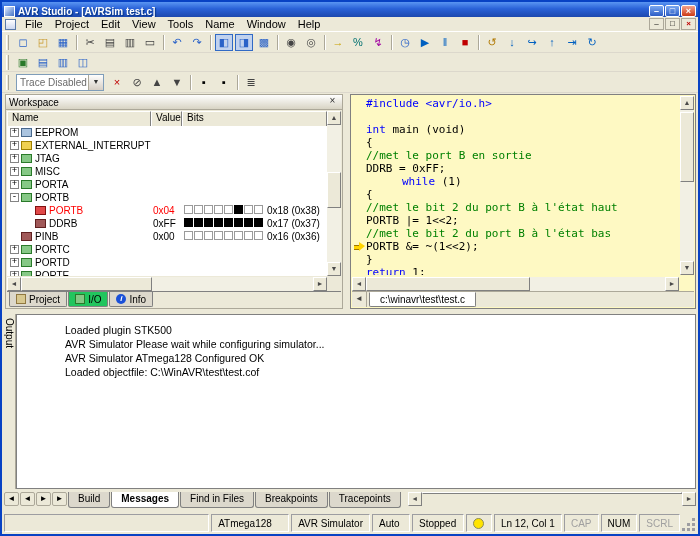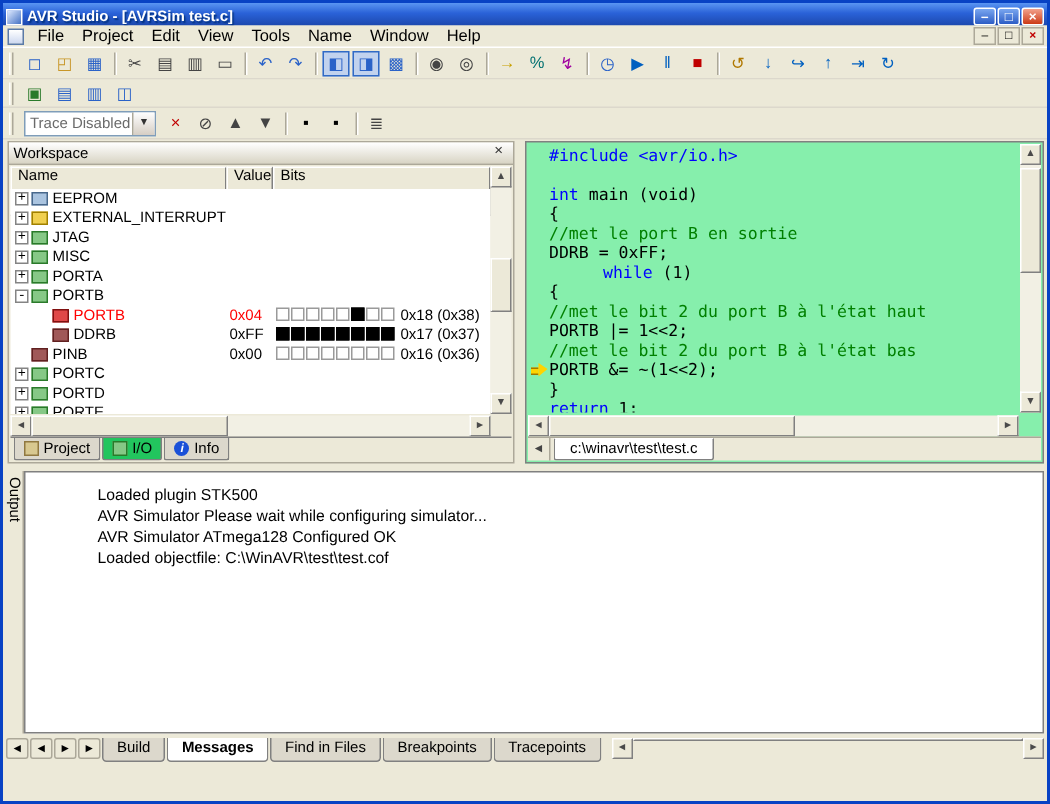--- a/index.html
+++ b/index.html
@@ -73,21 +73,21 @@
   .sb-btn{width:14px;height:14px;flex:none;background:#ECE9D8;border:1px solid;border-color:#fff #808080 #808080 #fff;font-size:7px;line-height:12px;text-align:center;color:#4a4a4a}
   .sb-track{flex:1;position:relative}
   .sb-thumb{position:absolute;left:0;right:0;border:1px solid;border-color:#fff #808080 #808080 #fff;background:#ECE9D8}
   .hsb{position:absolute;height:14px;display:flex;background:#f2f0e4}
   .ws-hsb{left:1px;right:15px;bottom:17px}
   .ed-hsb{left:1px;right:16px;bottom:17px}
   .hsb .sb-track{height:14px}
   .hsb .sb-thumb{top:0;bottom:0;left:0;right:auto}
 
   
-  .editor{position:absolute;left:348px;right:2px;top:92px;height:215px;background:#86efac;border:1px solid #808080}
+  .editor{position:absolute;left:348px;right:2px;top:92px;height:215px;background:#fef9c3;border:1px solid #808080}
   .code{position:absolute;left:2px;top:2px;right:16px;bottom:33px;font-family:"DejaVu Sans Mono","Liberation Mono",monospace;font-size:11px;overflow:hidden}
   .code-line{display:flex;height:13px;line-height:13px;white-space:pre}
   .gutter{width:13px;flex:none;position:relative}
   .codetext{flex:1}
   .cur-arrow{position:absolute;left:0;top:2px;width:12px;height:9px}
   .cur-arrow::before{content:"";position:absolute;left:1px;top:3px;width:5px;height:3px;background:#ffd400;border-top:1px solid #a07800;border-bottom:1px solid #a07800}
   .cur-arrow::after{content:"";position:absolute;left:6px;top:0;border-left:6px solid #ffd400;border-top:4px solid transparent;border-bottom:5px solid transparent}
   .ed-tabbar{position:absolute;left:1px;right:1px;bottom:1px;height:16px;background:#ECE9D8;display:flex;align-items:stretch;border-top:1px solid #aca899}
   .ed-nav{width:15px;font-size:8px;text-align:center;line-height:14px;color:#444;border-right:1px solid #aca899}
   .ed-tab{background:#fff;border:1px solid #808080;border-top:1px solid #fff;padding:0 10px;font-size:10px;line-height:13px;border-radius:0 0 2px 2px;margin-left:2px}
@@ -409,14 +409,29 @@
       <span class="btab">Tracepoints</span>
       <span class="bt-sb">
         <span class="sb-btn">◄</span>
         <span class="sb-track">
           <span class="sb-thumb" style="width: 100%;"></span>
         </span>
         <span class="sb-btn">►</span>
       </span>
     </div>
 
+  <div class="statusbar" id="statusbar">
+      <div class="seg filler"></div>
+      <div class="seg" style="min-width: 78px;">ATmega128</div>
+      <div class="seg" style="min-width: 74px;">AVR Simulator</div>
+      <div class="seg" style="min-width: 38px;">Auto</div>
+      <div class="seg" style="min-width: 52px;">Stopped</div>
+      <div class="seg" style="min-width: 26px;">
+        <span class="led" style="background: rgb(255, 228, 0);"></span>
+      </div>
+      <div class="seg" style="min-width: 68px;">Ln 12, Col 1</div>
+      <div class="seg off" style="min-width: 28px;">CAP</div>
+      <div class="seg" style="min-width: 28px;">NUM</div>
+      <div class="seg off" style="min-width: 28px;">SCRL</div>
+      <div class="seg grip"></div>
+    </div>
 
 </div>
 
 </body></html>

